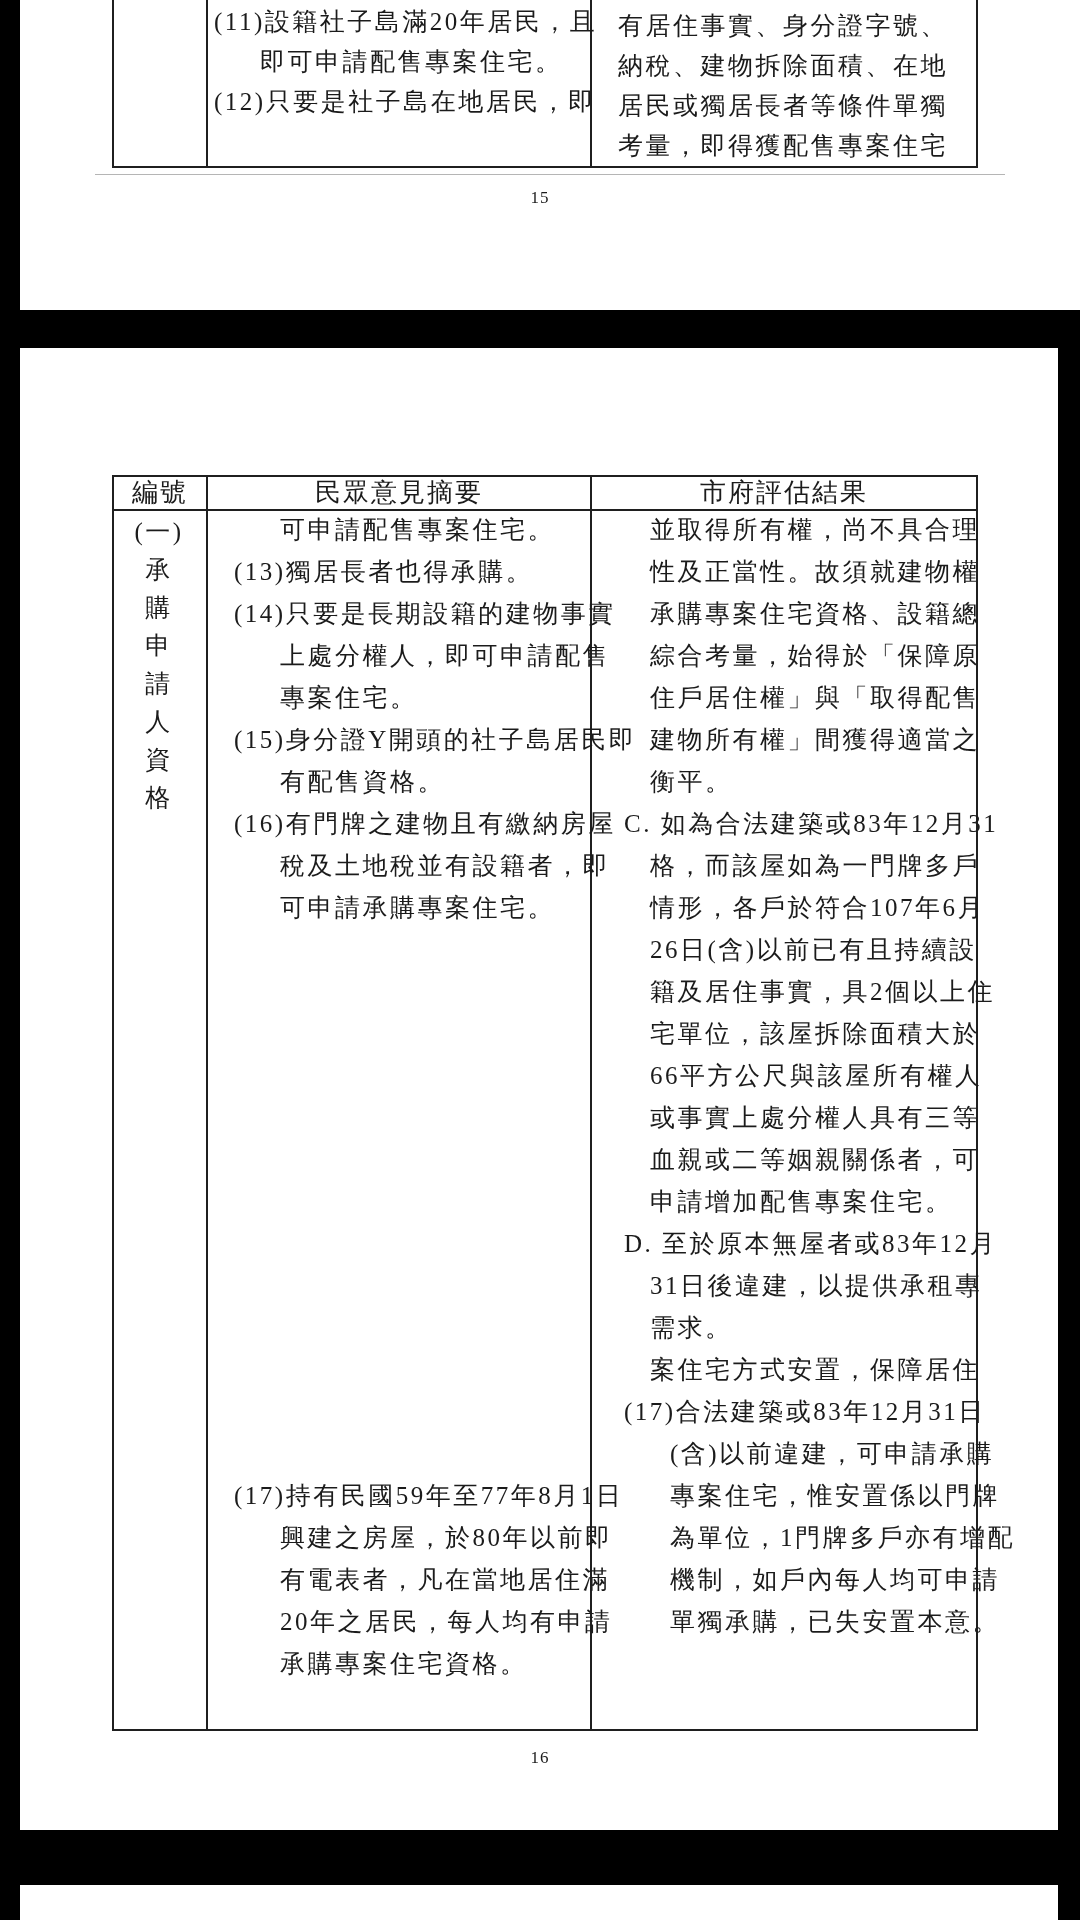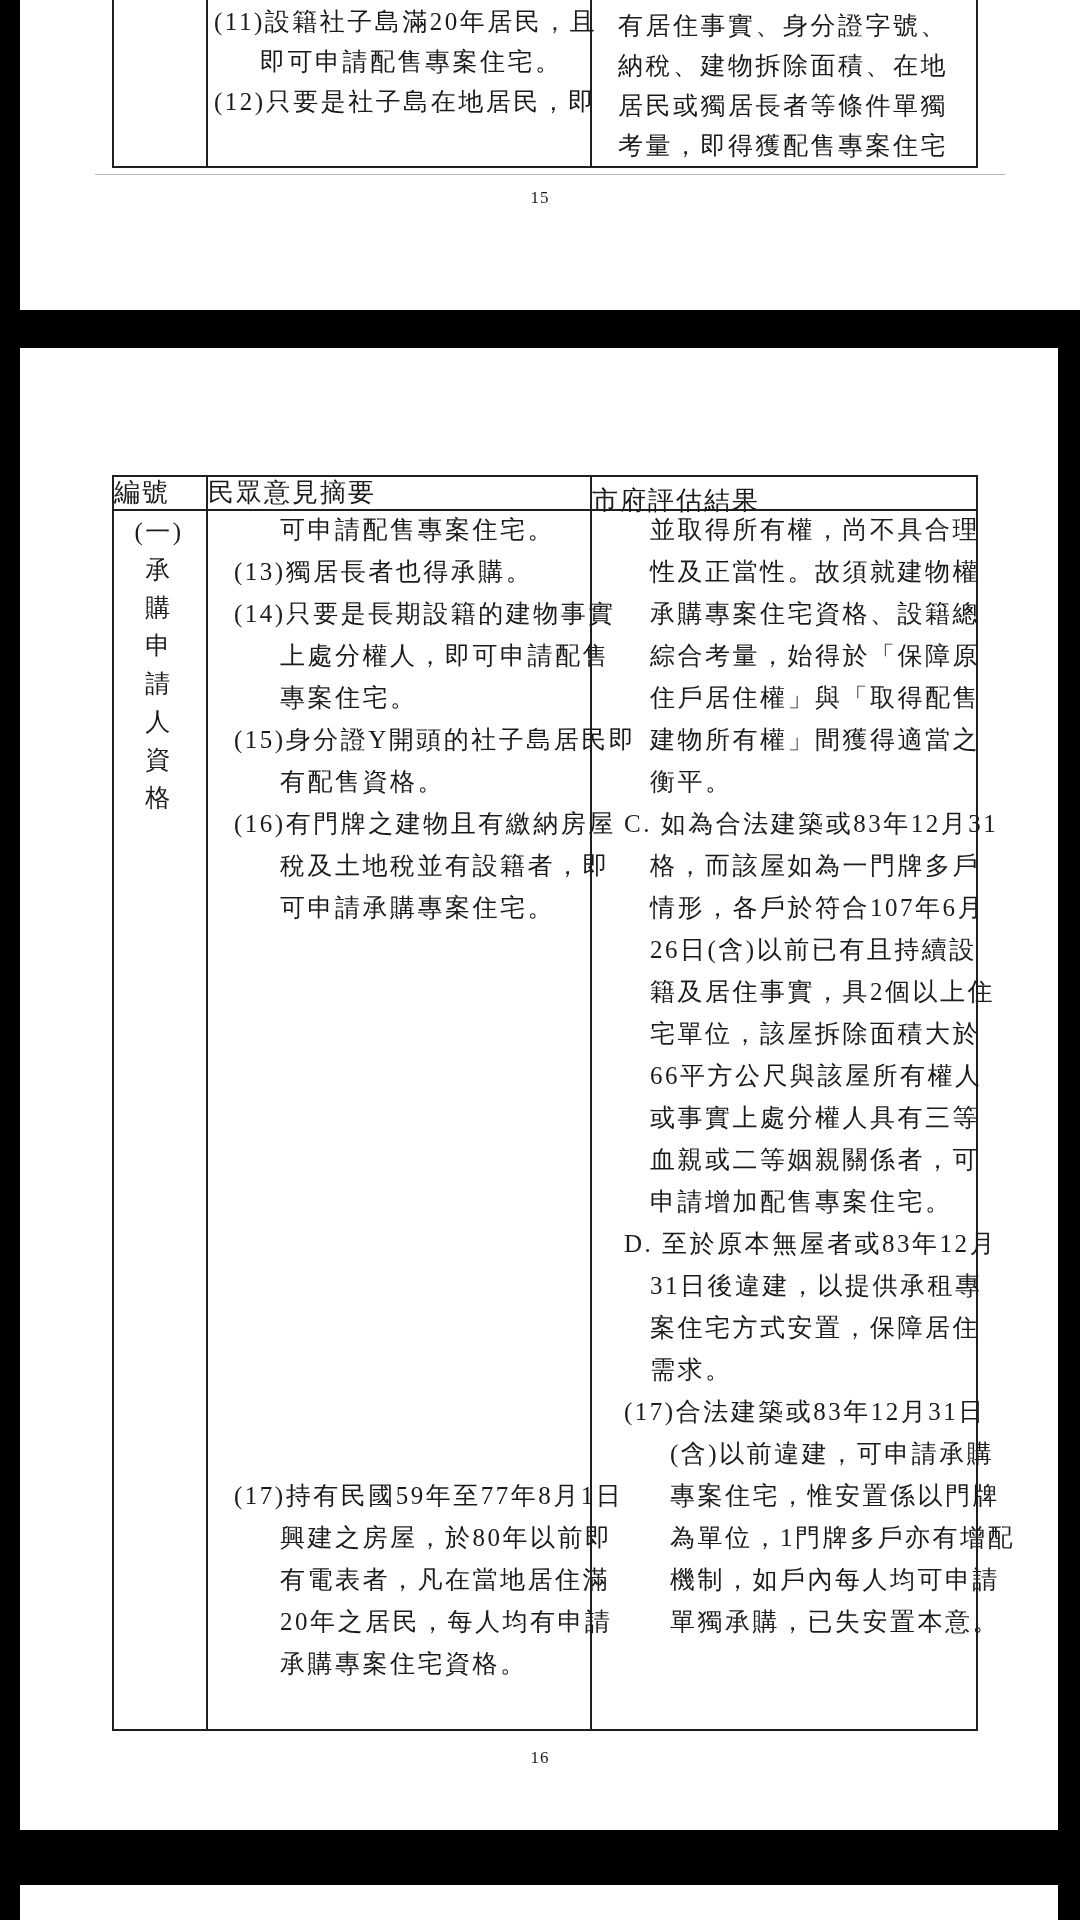--- a/index.html
+++ b/index.html
@@ -10,21 +10,21 @@
   }
   .page{position:absolute;left:20px;width:1038px;background:#fff;}
   .vline,.hline{position:absolute;background:#1f1f1f;}
   .grayline{position:absolute;background:#b5b5b5;height:1px;}
   .txtcol{position:absolute;font-size:25px;letter-spacing:2.5px;}
   .tl{height:var(--lh,42px);line-height:var(--lh,42px);white-space:nowrap;}
   .in-flush{padding-left:0;}
   .in-hang{padding-left:26px;}
   .in-cont{padding-left:46px;}
   .clipwrap{overflow:hidden;}
-  .hdr{position:absolute;font-size:26px;letter-spacing:2px;line-height:32px;}
+  .hdr{position:absolute;font-size:26px;letter-spacing:2px;text-align:center;line-height:32px;}
   .pagenum{position:absolute;font-size:17px;text-align:center;letter-spacing:1px;}
   .idcol .tl{text-align:center;}
 </style>
 </head>
 <body>
 
 <div class="page" style="top:0;height:310px;padding-left:44px;">
 
   <div class="vline" style="left:92px;top:0;width:2px;height:168px;"></div>
   <div class="vline" style="left:186px;top:0;width:2px;height:168px;"></div>
@@ -57,21 +57,21 @@
   <div class="hline" style="left:92px;top:127px;width:866px;height:2px;"></div>
   <div class="hline" style="left:92px;top:161px;width:866px;height:2px;"></div>
   <div class="hline" style="left:92px;top:1381px;width:866px;height:2px;"></div>
   <div class="vline" style="left:92px;top:127px;width:2px;height:1256px;"></div>
   <div class="vline" style="left:186px;top:127px;width:2px;height:1256px;"></div>
   <div class="vline" style="left:570px;top:127px;width:2px;height:1256px;"></div>
   <div class="vline" style="left:956px;top:127px;width:2px;height:1256px;"></div>
 
   <div class="hdr" style="left:94px;top:129px;width:92px;">編號</div>
   <div class="hdr" style="left:188px;top:129px;width:382px;">民眾意見摘要</div>
-  <div class="hdr" style="left:572px;top:137px;width:384px;">市府評估結果</div>
+  <div class="hdr" style="left:572px;top:129px;width:384px;">市府評估結果</div>
 
   <div class="txtcol idcol" style="--lh:38px;left:92px;top:165px;width:94px;">
       <div class="tl in-flush">(一)</div>
       <div class="tl in-flush">承</div>
       <div class="tl in-flush">購</div>
       <div class="tl in-flush">申</div>
       <div class="tl in-flush">請</div>
       <div class="tl in-flush">人</div>
       <div class="tl in-flush">資</div>
       <div class="tl in-flush">格</div>
@@ -111,22 +111,22 @@
       <div class="tl in-hang">情形，各戶於符合107年6月</div>
       <div class="tl in-hang">26日(含)以前已有且持續設</div>
       <div class="tl in-hang">籍及居住事實，具2個以上住</div>
       <div class="tl in-hang">宅單位，該屋拆除面積大於</div>
       <div class="tl in-hang">66平方公尺與該屋所有權人</div>
       <div class="tl in-hang">或事實上處分權人具有三等</div>
       <div class="tl in-hang">血親或二等姻親關係者，可</div>
       <div class="tl in-hang">申請增加配售專案住宅。</div>
       <div class="tl in-flush">D. 至於原本無屋者或83年12月</div>
       <div class="tl in-hang">31日後違建，以提供承租專</div>
+      <div class="tl in-hang">需求。</div>
       <div class="tl in-hang">案住宅方式安置，保障居住</div>
-      <div class="tl in-hang">需求。</div>
       <div class="tl in-flush">(17)合法建築或83年12月31日</div>
       <div class="tl in-cont">(含)以前違建，可申請承購</div>
       <div class="tl in-cont">專案住宅，惟安置係以門牌</div>
       <div class="tl in-cont">為單位，1門牌多戶亦有增配</div>
       <div class="tl in-cont">機制，如戶內每人均可申請</div>
       <div class="tl in-cont">單獨承購，已失安置本意。</div>
     </div>
 
   <div class="pagenum" style="left:490px;top:1400px;width:60px;">16</div>
 </div>

